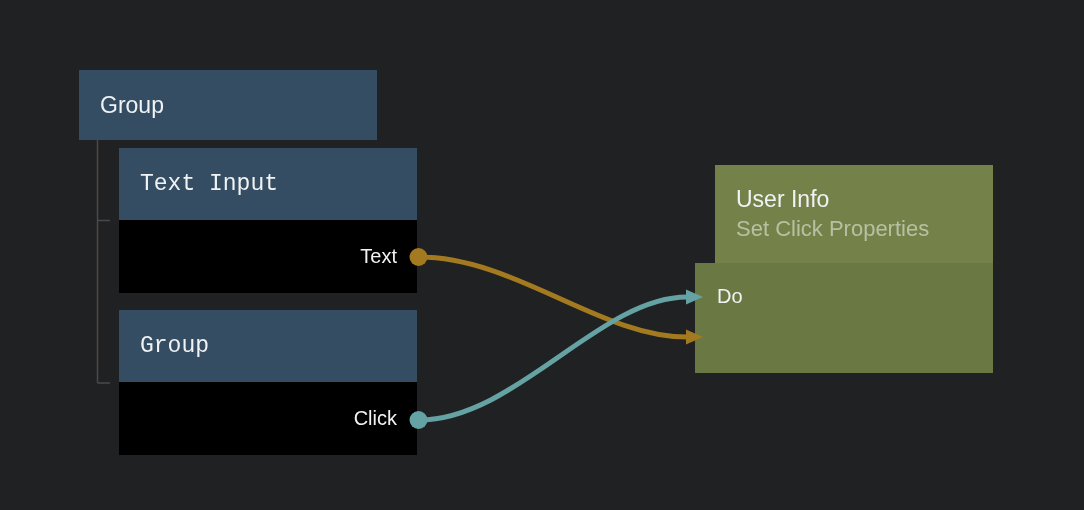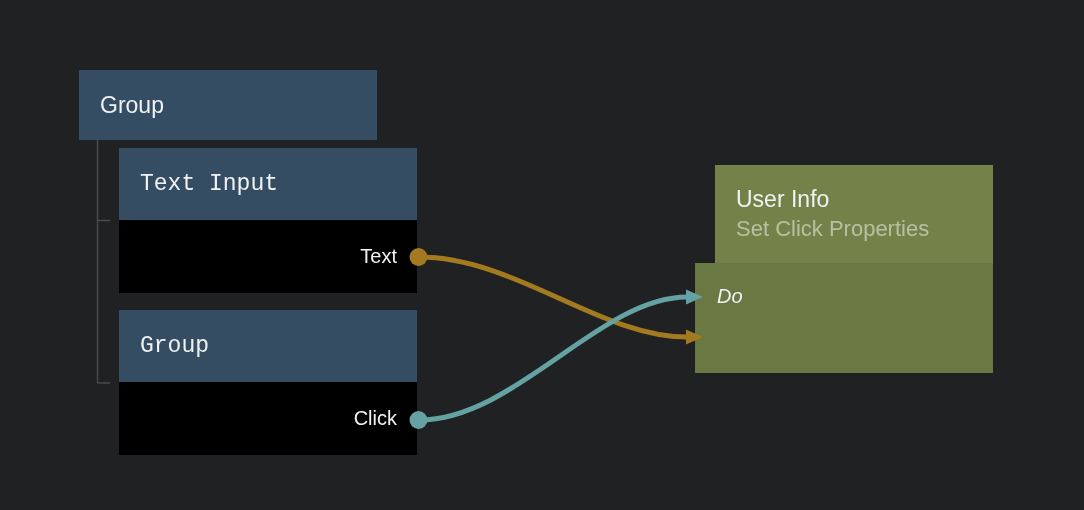--- a/index.html
+++ b/index.html
@@ -72,21 +72,20 @@
   .userinfo-title {
     color: #f0f2f3; font-size: 23px; line-height: 30px;
   }
   .userinfo-subtitle {
     color: #b9c0a2; font-size: 22px; line-height: 29px;
   }
   .userinfo-body {
     height: 110px;
     box-sizing: border-box;
     padding-top: 13px;
-    font-style: italic;
   }
   .port-in-row {
     height: 40px;
     display: flex;
     align-items: center;
     padding-left: 22px;
     color: #f0f2f3;
     font-size: 20px;
   }
 

